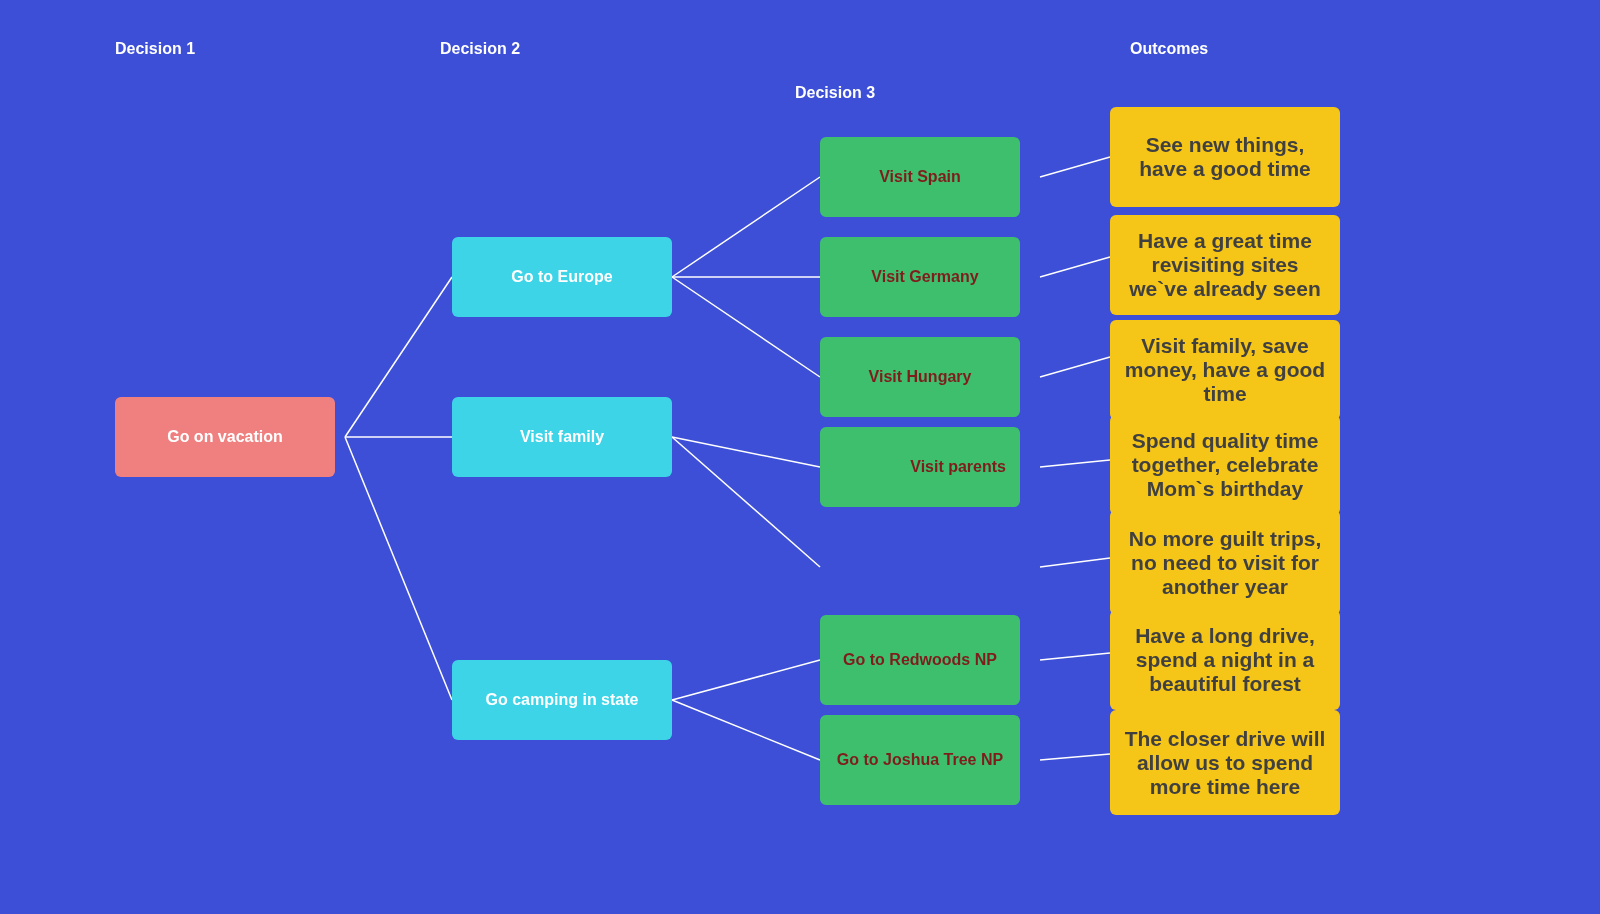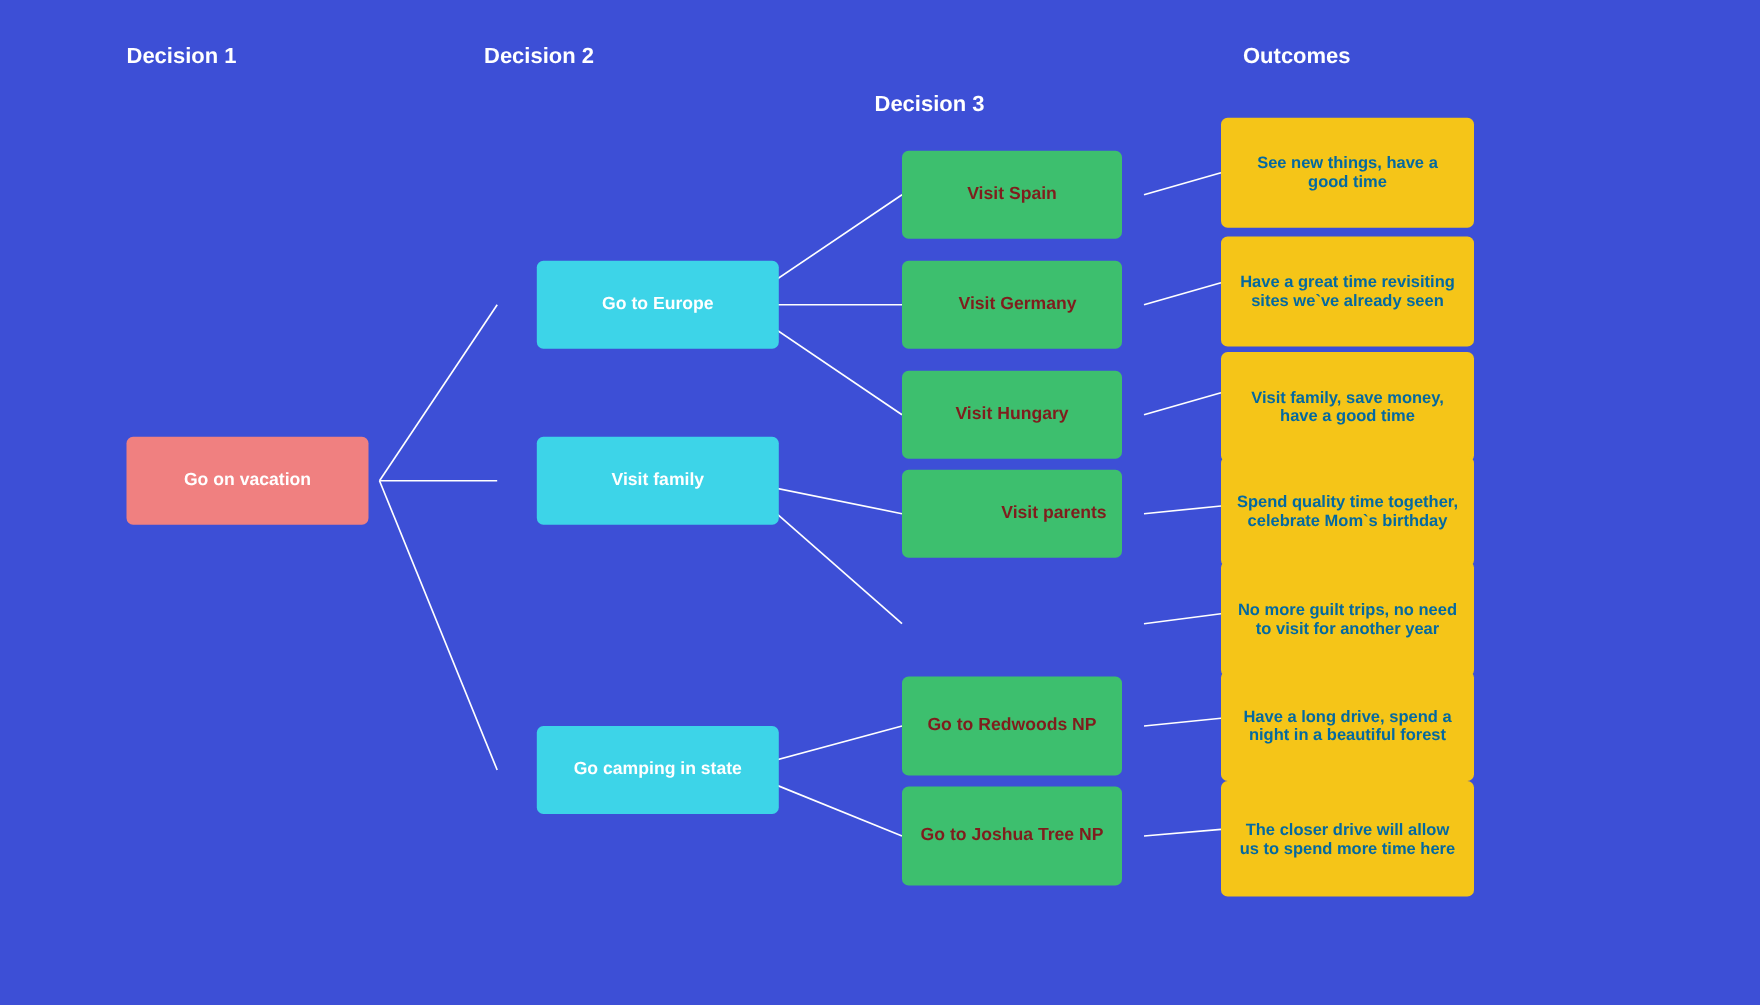--- a/index.html
+++ b/index.html
@@ -43,42 +43,41 @@
     .node-pink {
       background-color: #f08080;
       color: #fff;
       width: 220px;
     }
 
     .node-cyan {
       background-color: #3dd4e8;
       color: #fff;
       width: 220px;
-      margin-left: 36px;
     }
 
     .node-green {
       background-color: #3dbf6e;
       color: #7f1d1d;
       width: 200px;
     }
 
     .node-yellow {
       background-color: #f5c518;
-      color: #0369a1;
+      color: #404040;
       font-weight: bold;
       width: 230px;
-      font-size: 15px;
+      font-size: 21px;
     }
 
     .section-label {
       position: absolute;
       color: #ffffff;
       font-weight: bold;
-      font-size: 20px;
+      font-size: 16px;
       text-align: center;
     }
   </style>
 </head>
 <body>
 
 <div class="canvas">
 
   <div class="section-label" style="left: 115px; top: 40px;">Decision 1</div>
   <div class="section-label" style="left: 440px; top: 40px;">Decision 2</div>

